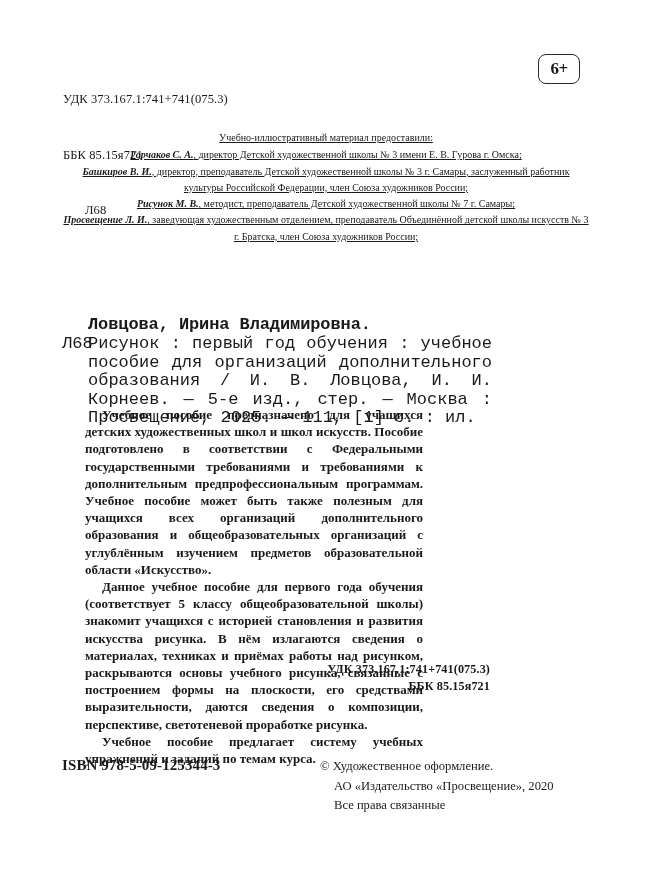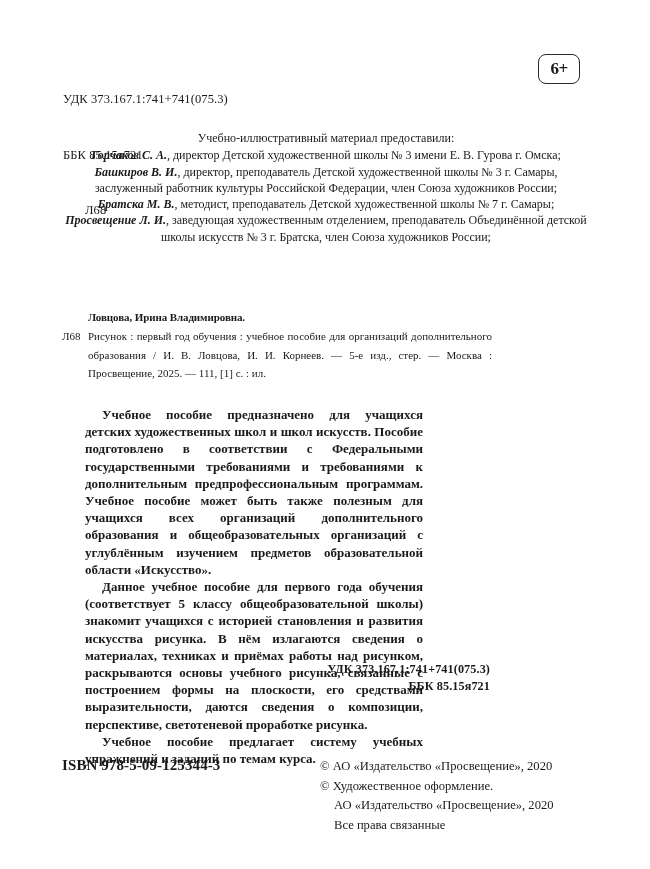--- a/index.html
+++ b/index.html
@@ -55,45 +55,46 @@
     color: #1a1a1a;
     box-sizing: border-box;
   }
 
   
   .contributors {
     position: absolute;
     left: 62px;
     top: 130px;
     width: 528px;
-    font-size: 12px;
+    font-size: 10px;
     line-height: 16.3px;
     text-align: center;
+    text-decoration: underline;
   }
   .contributors .intro {
     display: block;
     margin-bottom: 1px;
   }
   .contributors .entry {
     display: block;
     text-align: center;
   }
   .contributors .who {
     font-weight: 700;
     font-style: italic;
   }
 
   
   .biblio {
     position: absolute;
     left: 62px;
-    top: 308px;
+    top: 316px;
     width: 430px;
-    font-family: Liberation Serif, serif;
-    font-size: 11px;
+    font-family: Liberation Mono, monospace;
+    font-size: 17px;
     line-height: 18.4px;
   }
   .biblio .author {
     display: block;
     font-weight: 700;
     padding-left: 26px;
     letter-spacing: -0.1px;
     margin-bottom: 1px;
   }
   .biblio .rec {
@@ -187,21 +188,21 @@
   </div>
 
   <div class="age-badge">
     <span>6+</span>
   </div>
 
   <div class="contributors">
     <span class="intro">Учебно-иллюстративный материал предоставили:</span>
     <span class="entry"><span class="who">Горчаков С. А.</span><span>, директор Детской художественной школы № 3 имени Е. В. Гурова г. Омска;</span></span>
     <span class="entry"><span class="who">Башкиров В. И.</span><span>, директор, преподаватель Детской художественной школы № 3 г. Самары, заслуженный работник культуры Российской Федерации, член Союза художников России;</span></span>
-    <span class="entry"><span class="who">Братска М. В.</span><span>, методист, преподаватель Детской художественной школы № 7 г. Самары;</span></span>
+    <span class="entry"><span class="who">Рисунок М. В.</span><span>, методист, преподаватель Детской художественной школы № 7 г. Самары;</span></span>
     <span class="entry"><span class="who">Просвещение Л. И.</span><span>, заведующая художественным отделением, преподаватель Объединённой детской школы искусств № 3 г. Братска, член Союза художников России;</span></span>
   </div>
 
   <div class="biblio">
     <span class="author">Ловцова, Ирина Владимировна.</span>
     <span class="rec">
       <span class="shelf">Л68</span><span>Рисунок : первый год обучения : учебное пособие для организаций дополнительного образования / И. В. Ловцова, И. И. Корнеев. — 5-е изд., стер. — Москва : Просвещение, 2025. — 111, [1] с. : ил.</span>
     </span>
   </div>
 
@@ -212,19 +213,18 @@
   </div>
 
   <div class="codes-bottom">
     <span>УДК 373.167.1:741+741(075.3)</span>
     <span>ББК 85.15я721</span>
   </div>
 
   <div class="footer-isbn">ISBN 978-5-09-125344-3</div>
 
   <div class="copyright">
-    <span class="line"><span class="sym">©</span> <span>АО «Издательство «Просвещение», 2020</span></span>
     <span class="line"><span class="sym">©</span> <span>Художественное оформление.</span></span>
     <span class="line hang"><span>АО «Издательство «Просвещение», 2020</span></span>
     <span class="line hang"><span>Все права связанные</span></span>
   </div>
 
 </div>
 
 </body></html>

